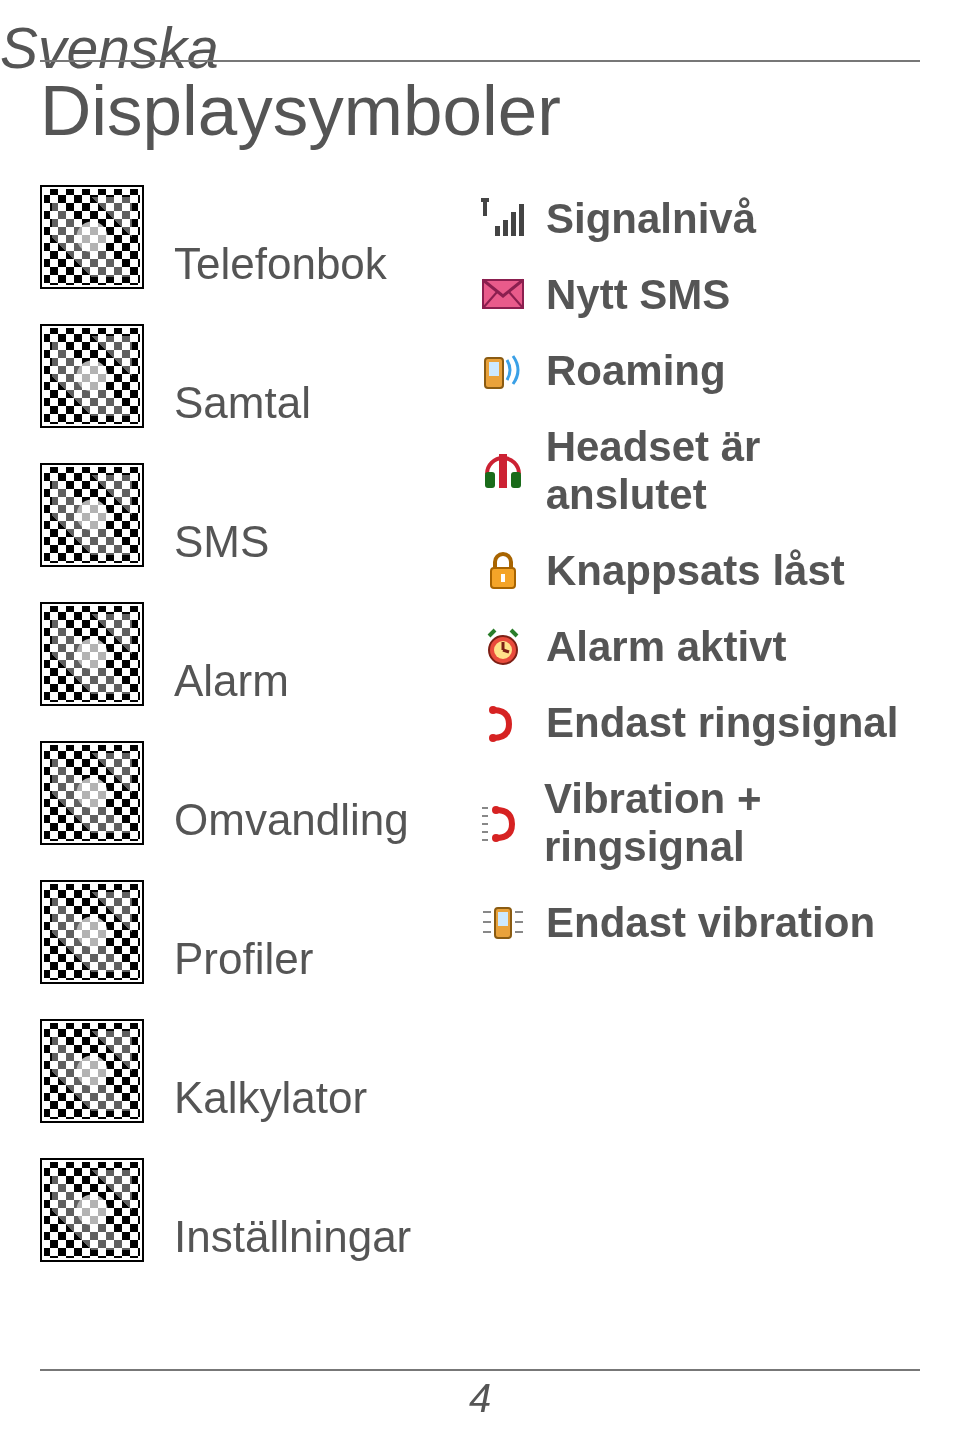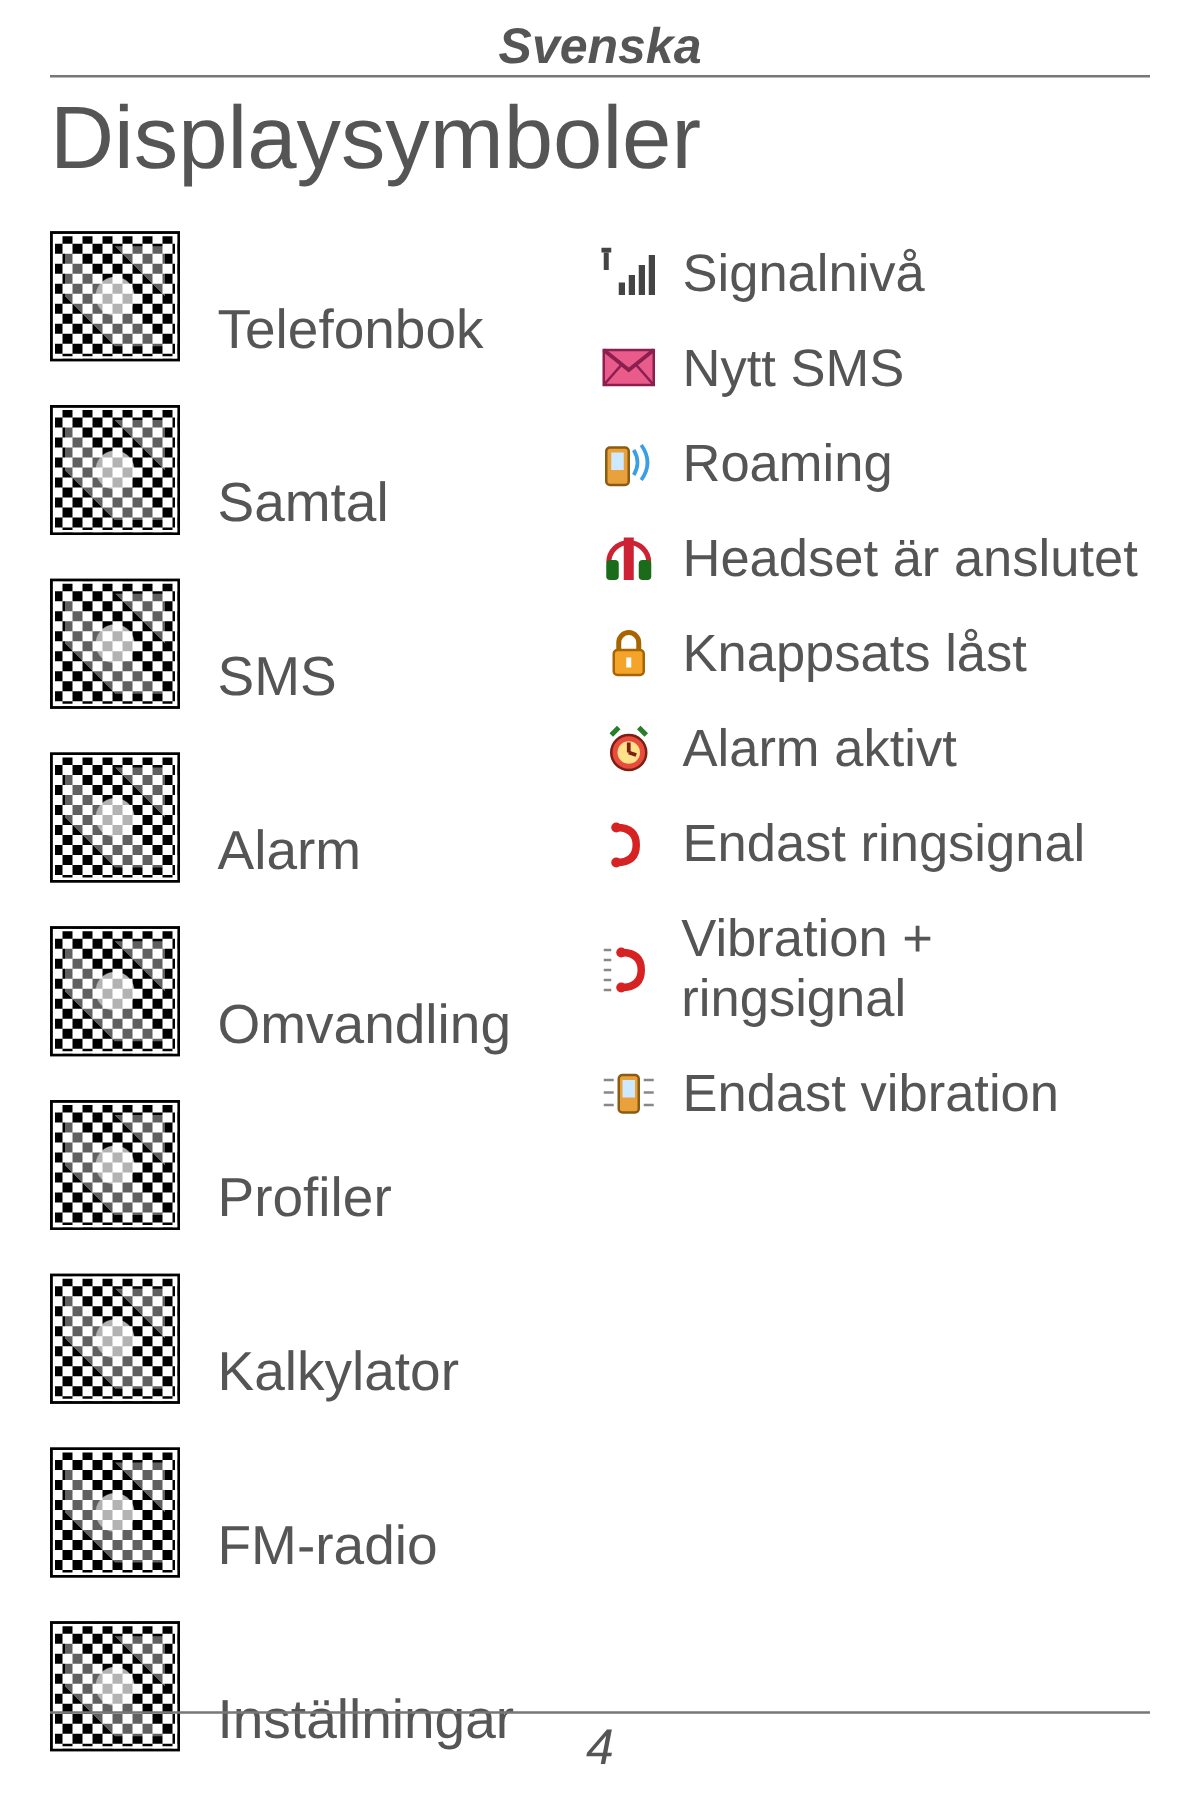--- a/index.html
+++ b/index.html
@@ -17,25 +17,23 @@
     left: 40px;
     right: 40px;
     top: 60px;
     border-top: 2px solid #777;
   }
   .header-lang {
     position: absolute;
     top: 15px;
     left: 0;
     right: 0;
-    text-align: center;
     font-style: italic;
-    font-size: 40px;
-    color: #555;
-    font-weight: bold;
+    font-size: 57px;
+    color: #555;
   }
   .section-title {
     position: absolute;
     top: 70px;
     left: 40px;
     font-size: 71px;
     color: #555;
   }
 
   
@@ -79,20 +77,21 @@
   .rightcol {
     position: absolute;
     left: 480px;
     top: 195px;
     width: 450px;
   }
   .right-item {
     display: flex;
     align-items: center;
     margin-bottom: 28px;
+    font-weight: bold;
   }
   .smallicon {
     width: 46px;
     height: 42px;
     margin-right: 20px;
     display: flex;
     align-items: center;
     justify-content: center;
   }
   .smallicon svg {
@@ -160,24 +159,20 @@
   <div class="left-item">
     <div class="bigicon"></div>
     <div class="left-label">Profiler</div>
   </div>
 
   <div class="left-item">
     <div class="bigicon"></div>
     <div class="left-label">Kalkylator</div>
   </div>
 
-  <div class="left-item">
-    <div class="bigicon"></div>
-    <div class="left-label">FM-radio</div>
-  </div>
 
   <div class="left-item">
     <div class="bigicon"></div>
     <div class="left-label">Inställningar</div>
   </div>
 
 </div>
 
 <div class="rightcol">
 

